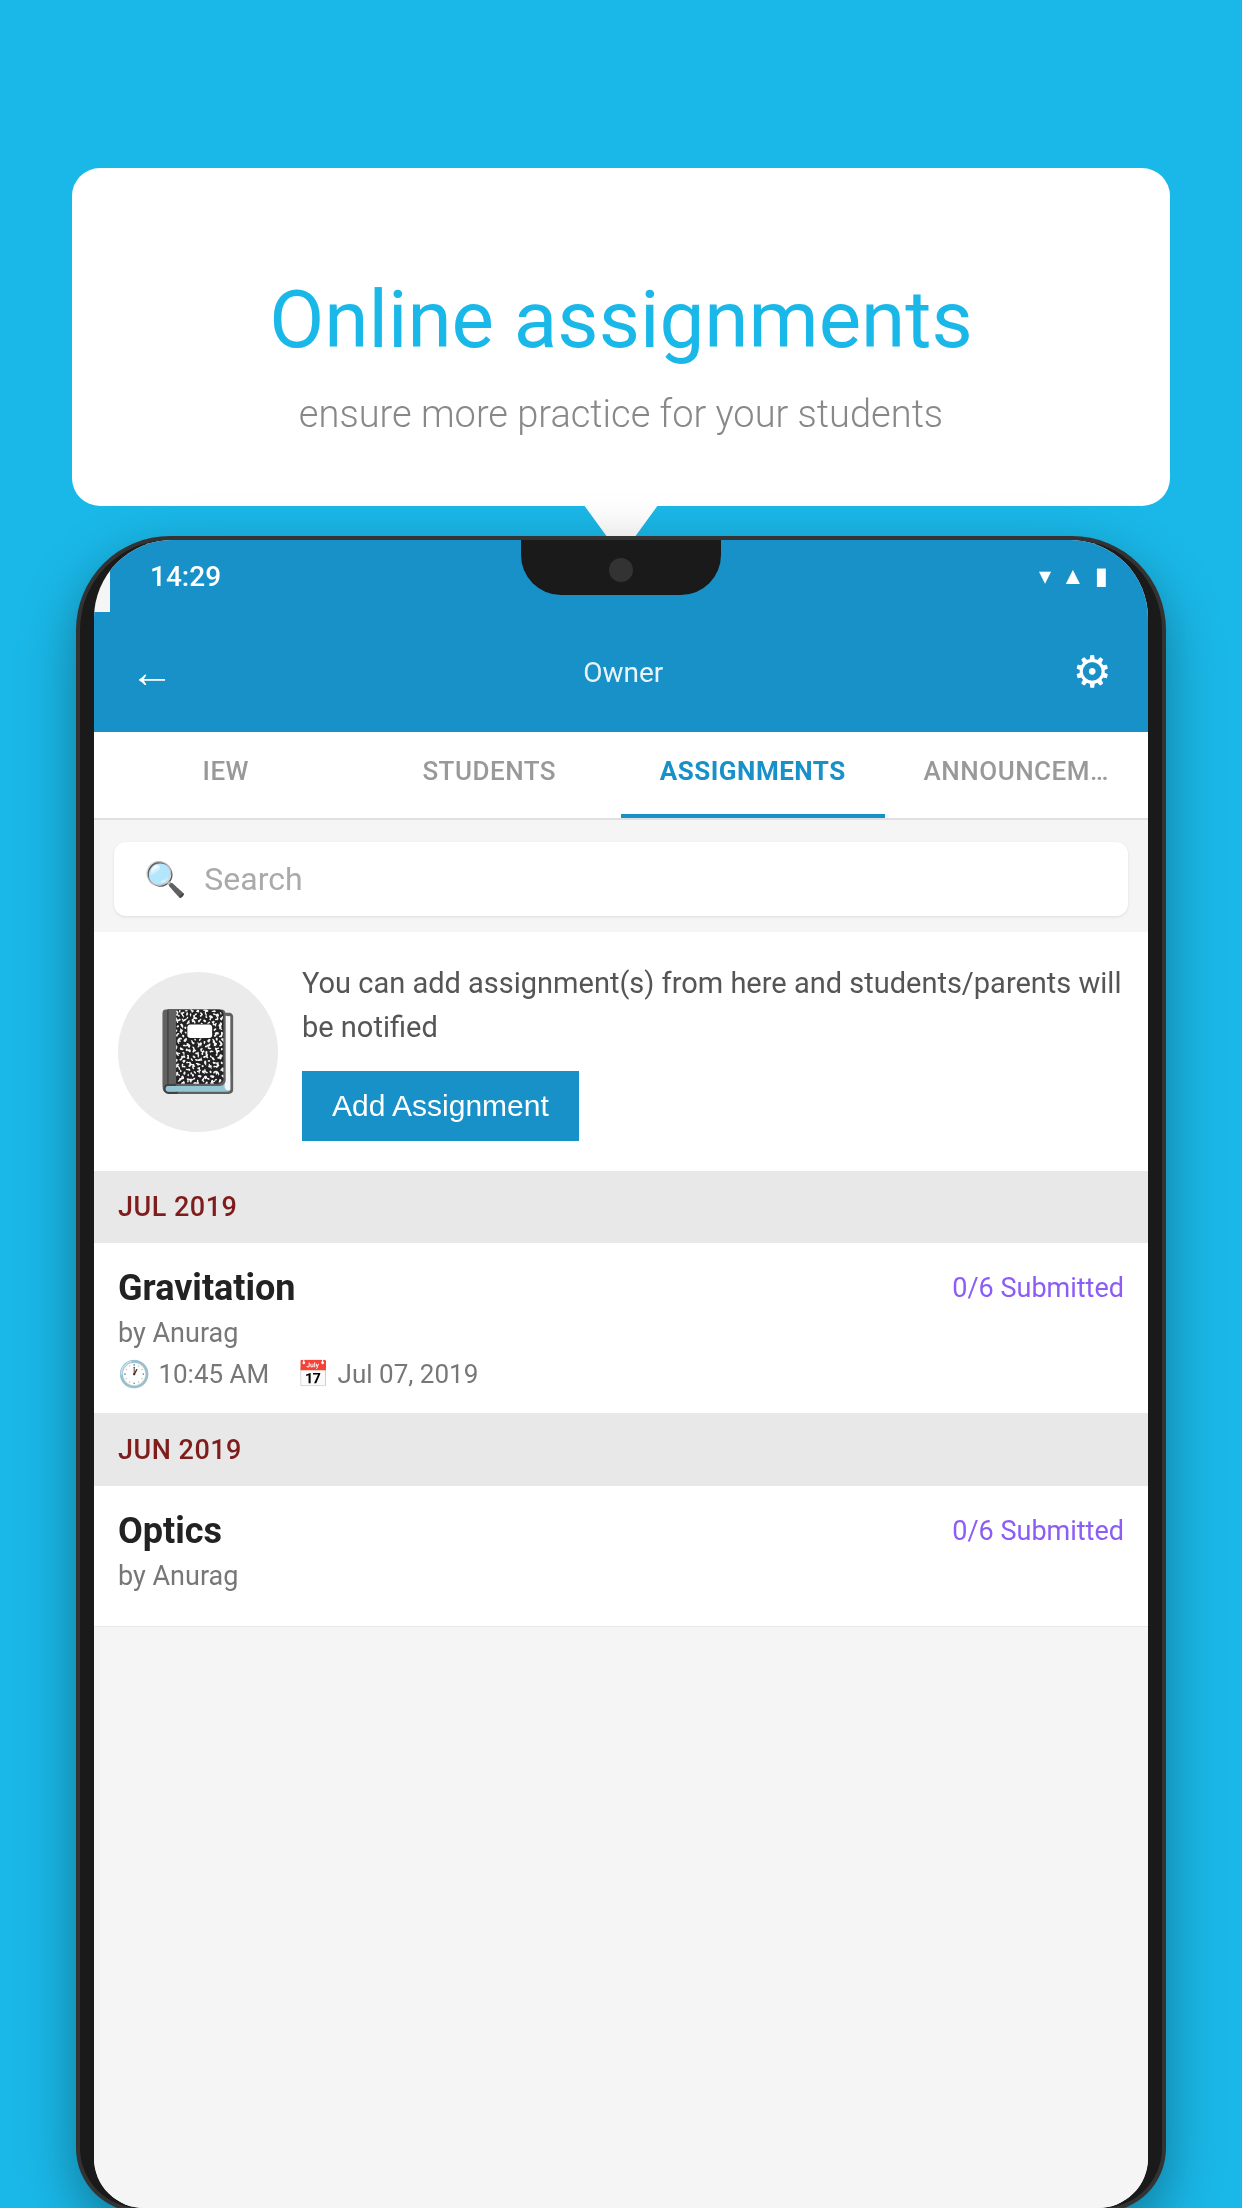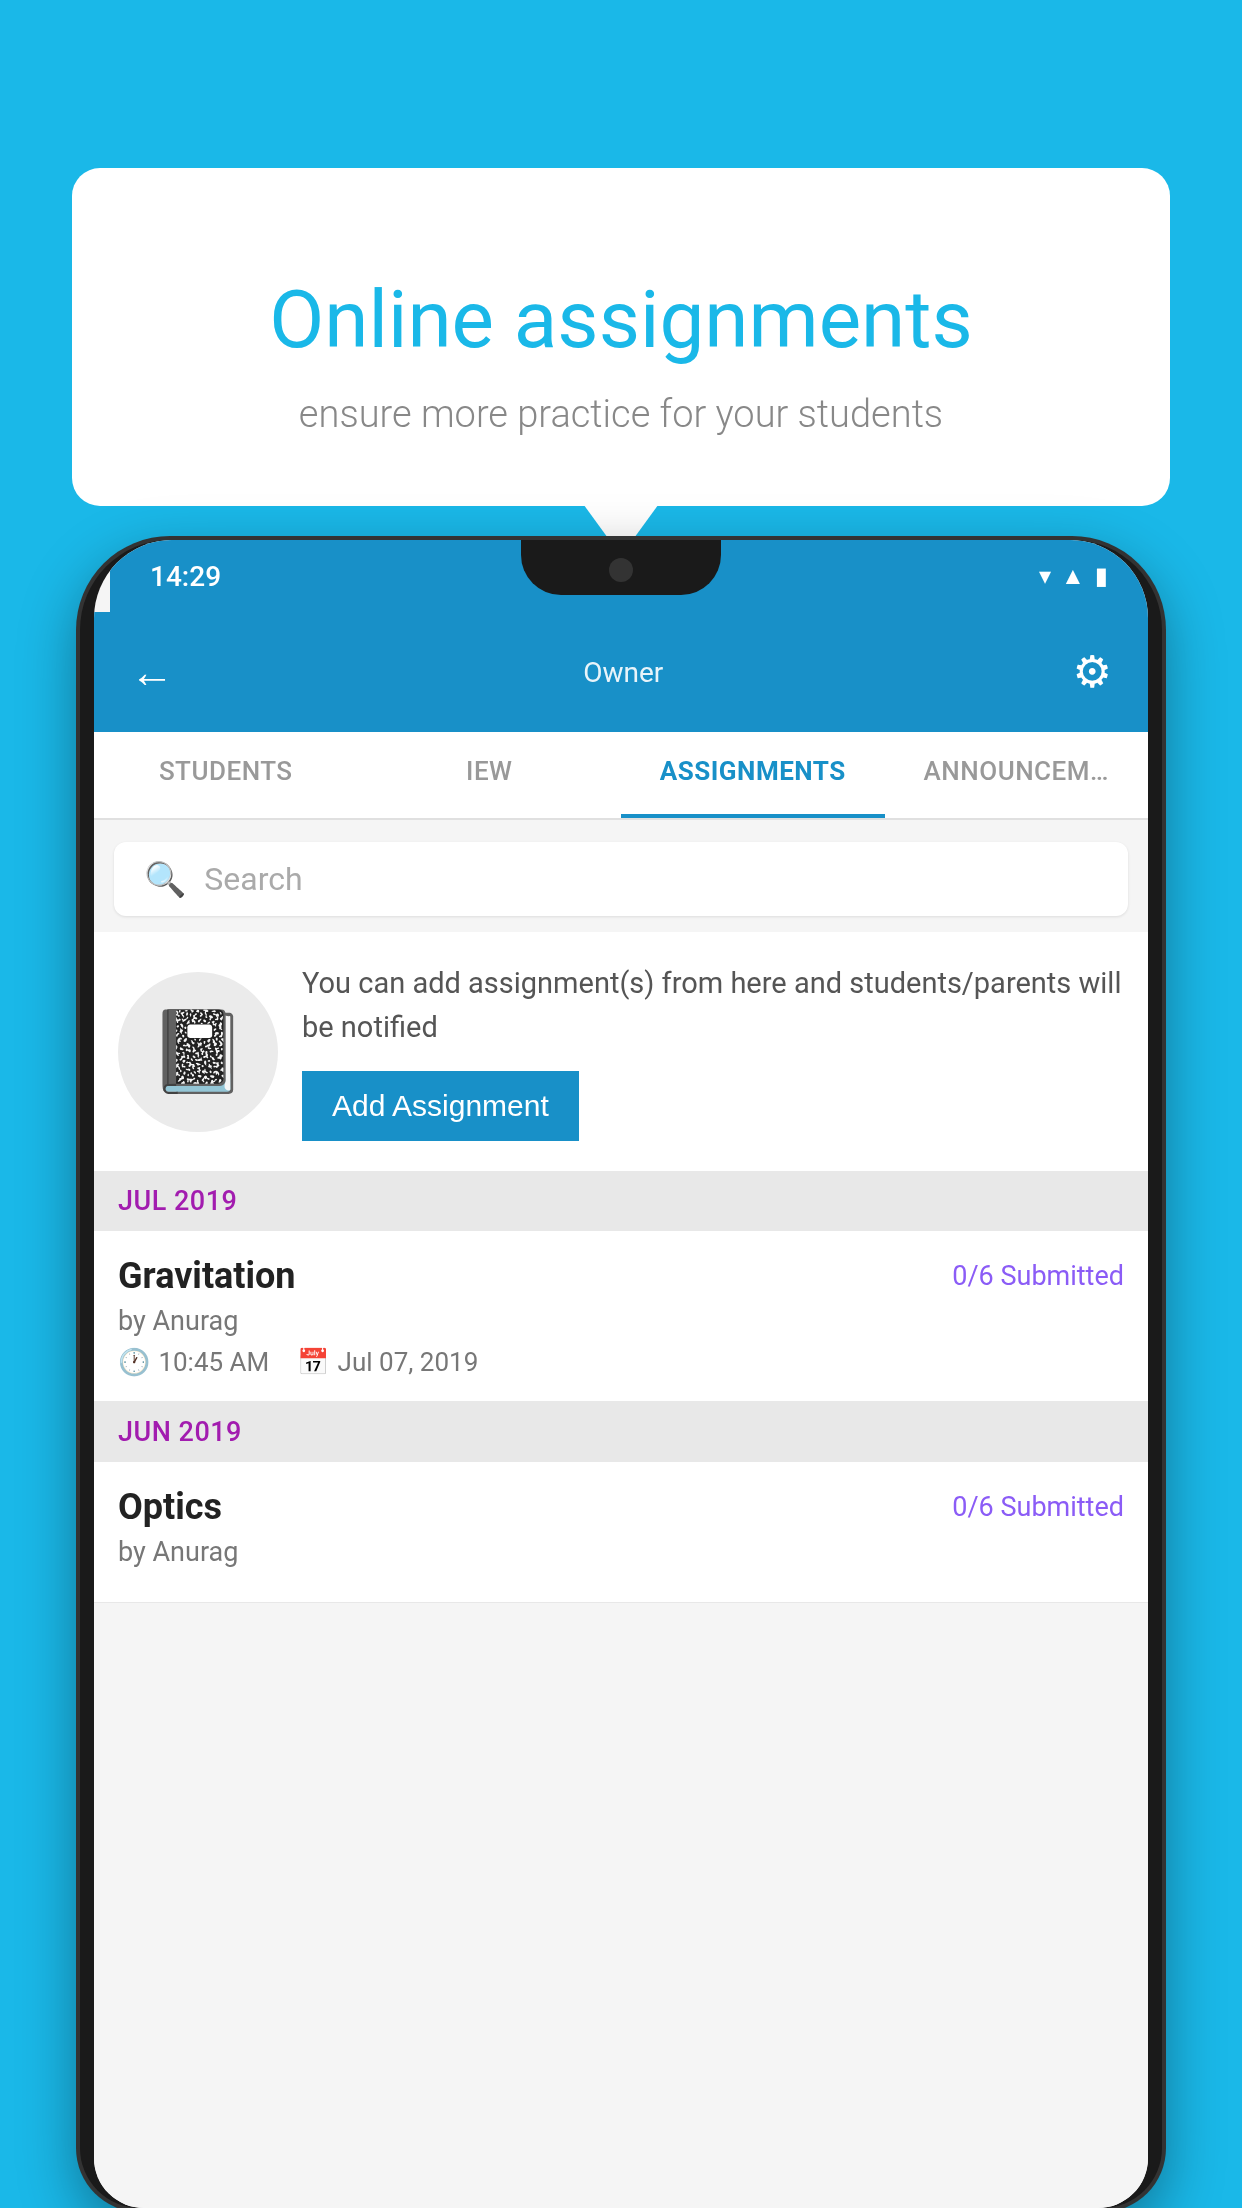--- a/index.html
+++ b/index.html
@@ -269,23 +269,23 @@
       padding: 18px 30px;
       font-size: 30px;
       font-weight: 500;
       cursor: pointer;
       display: inline-block;
     }
 
     
     .section-header {
       background: #e8e8e8;
-      padding: 14px 24px;
+      padding: 20px 24px;
       font-size: 27px;
-      color: #a21caf;
+      color: #7f1d1d;
       font-weight: 500;
       letter-spacing: 0.5px;
     }
 
     
     .assignment-item {
       background: white;
       padding: 24px 24px;
       border-bottom: 1px solid #e8e8e8;
     }
@@ -356,24 +356,24 @@
     <div class="app-bar">
       <span class="back-arrow">←</span>
       <div class="app-bar-center">
         <div class="app-bar-subtitle">Owner</div>
       </div>
       <span class="gear-icon">⚙</span>
     </div>
 
     <div class="tabs">
       <div class="tab">
+        <span>IEW</span>
+      </div>
+      <div class="tab">
         <span>STUDENTS</span>
-      </div>
-      <div class="tab">
-        <span>IEW</span>
       </div>
       <div class="tab active">
         <span>ASSIGNMENTS</span>
       </div>
       <div class="tab">
         <span>ANNOUNCEM…</span>
       </div>
     </div>
 
     <div class="content">

